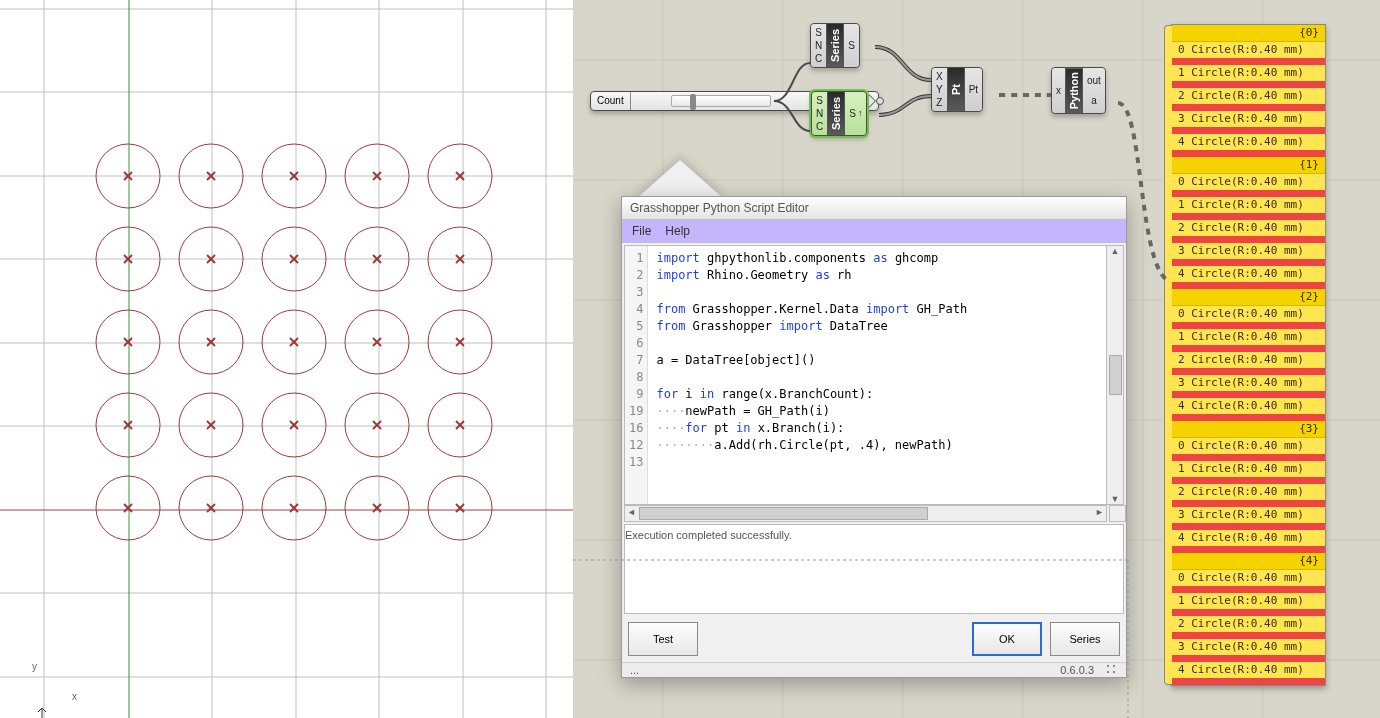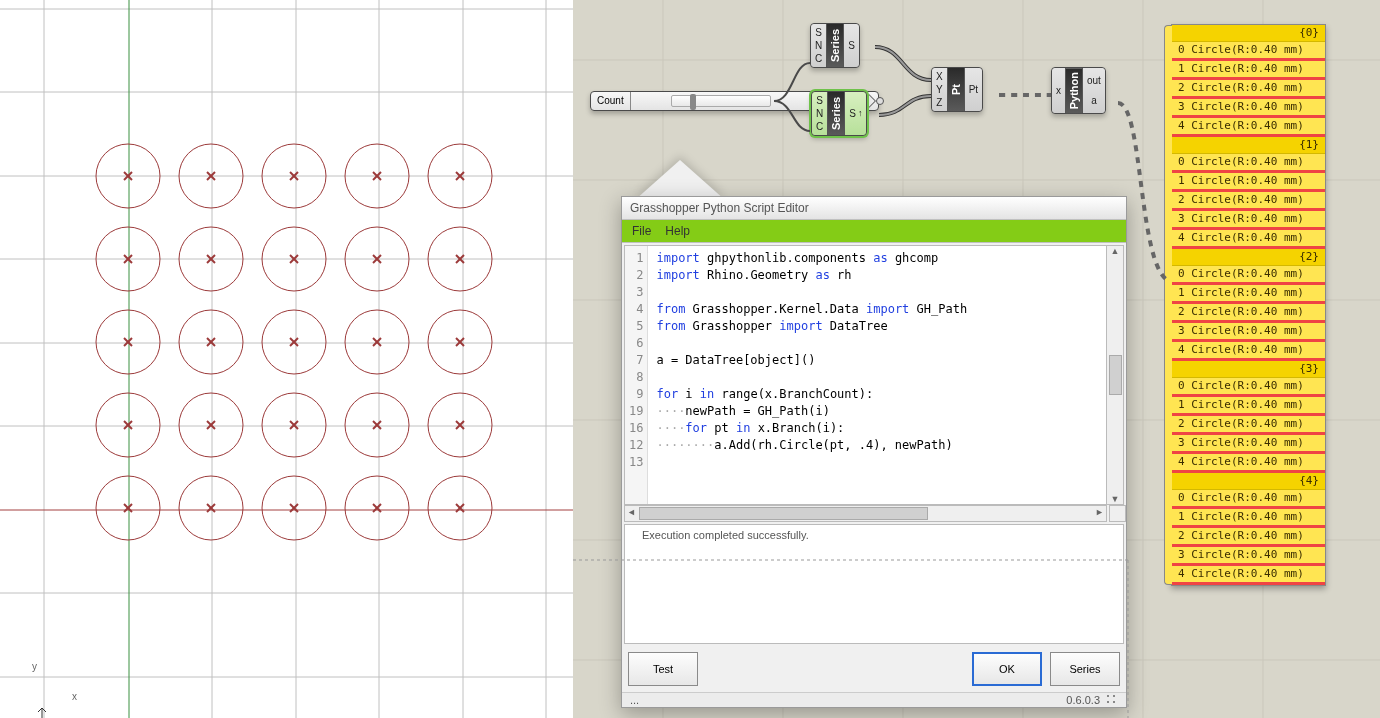--- a/index.html
+++ b/index.html
@@ -151,21 +151,21 @@
     background: #f5d300;
     text-align: right;
     padding: 0 6px;
     border-bottom: 1px solid #d4b800;
     line-height: 16px;
     font-family: monospace;
   }
   .panel .row {
     padding: 0 6px;
     line-height: 16px;
-    border-bottom: 3px solid #ef4444;
+    border-bottom: 7px solid #ef4444;
     white-space: nowrap;
   }
 
   
   .editor {
     position: absolute;
     width: 506px;
     background: #f0f0f0;
     border: 1px solid #9a9a9a;
     box-shadow: 0 6px 20px rgba(0,0,0,0.3);
@@ -178,21 +178,21 @@
     font-size: 12px;
     color: #555;
     border-bottom: 1px solid #c0c0c0;
   }
   .editor .menubar {
     display: flex;
     gap: 14px;
     padding: 4px 10px;
     font-size: 12px;
     color: #333;
-    background: #84cc16;
+    background: #c4b5fd;
     border-bottom: 1px solid #c0c0c0;
   }
   .editor .codewrap {
     display: flex;
     border: 1px solid #bbb;
     background: #fff;
     margin: 2px 2px 0 2px;
     height: 260px;
     position: relative;
   }
@@ -233,22 +233,22 @@
   }
   .editor .scrollbars .hbar .thumb{
     position:absolute;left:14px;top:1px;height:13px;width:60%;
     background:#d0d0d0;border:1px solid #aaa;
   }
   .editor .scrollbars .vstub{width:17px;border:1px solid #bbb;background:#efefef;}
   .editor .output {
     border: 1px solid #bbb;
     background: #fff;
     margin: 2px;
-    height: 120px;
-    padding: 4px 17px;
+    height: 90px;
+    padding: 4px 0;
     font-size: 11px;
     color: #555;
   }
   .editor .btnrow {
     display: flex;
     padding: 6px;
     gap: 8px;
   }
   .editor .btn {
     width: 70px;
@@ -598,20 +598,20 @@
       <span>Execution completed successfully.</span>
     </div>
     <div class="btnrow">
       <button class="btn">Test</button>
       <div class="spacer"></div>
       <button class="btn primary">OK</button>
       <button class="btn">Series</button>
     </div>
     <div class="status">
       <span>...</span>
-      <span style="display:flex;align-items:center;gap:6px;justify-content:center;">
+      <span style="display:flex;align-items:center;gap:12px;justify-content:center;">
         <span>0.6.0.3</span>
         <span class="grip-icon" style="position:static;"></span>
       </span>
     </div>
   </div>
 
 </div>
 
 </body></html>

